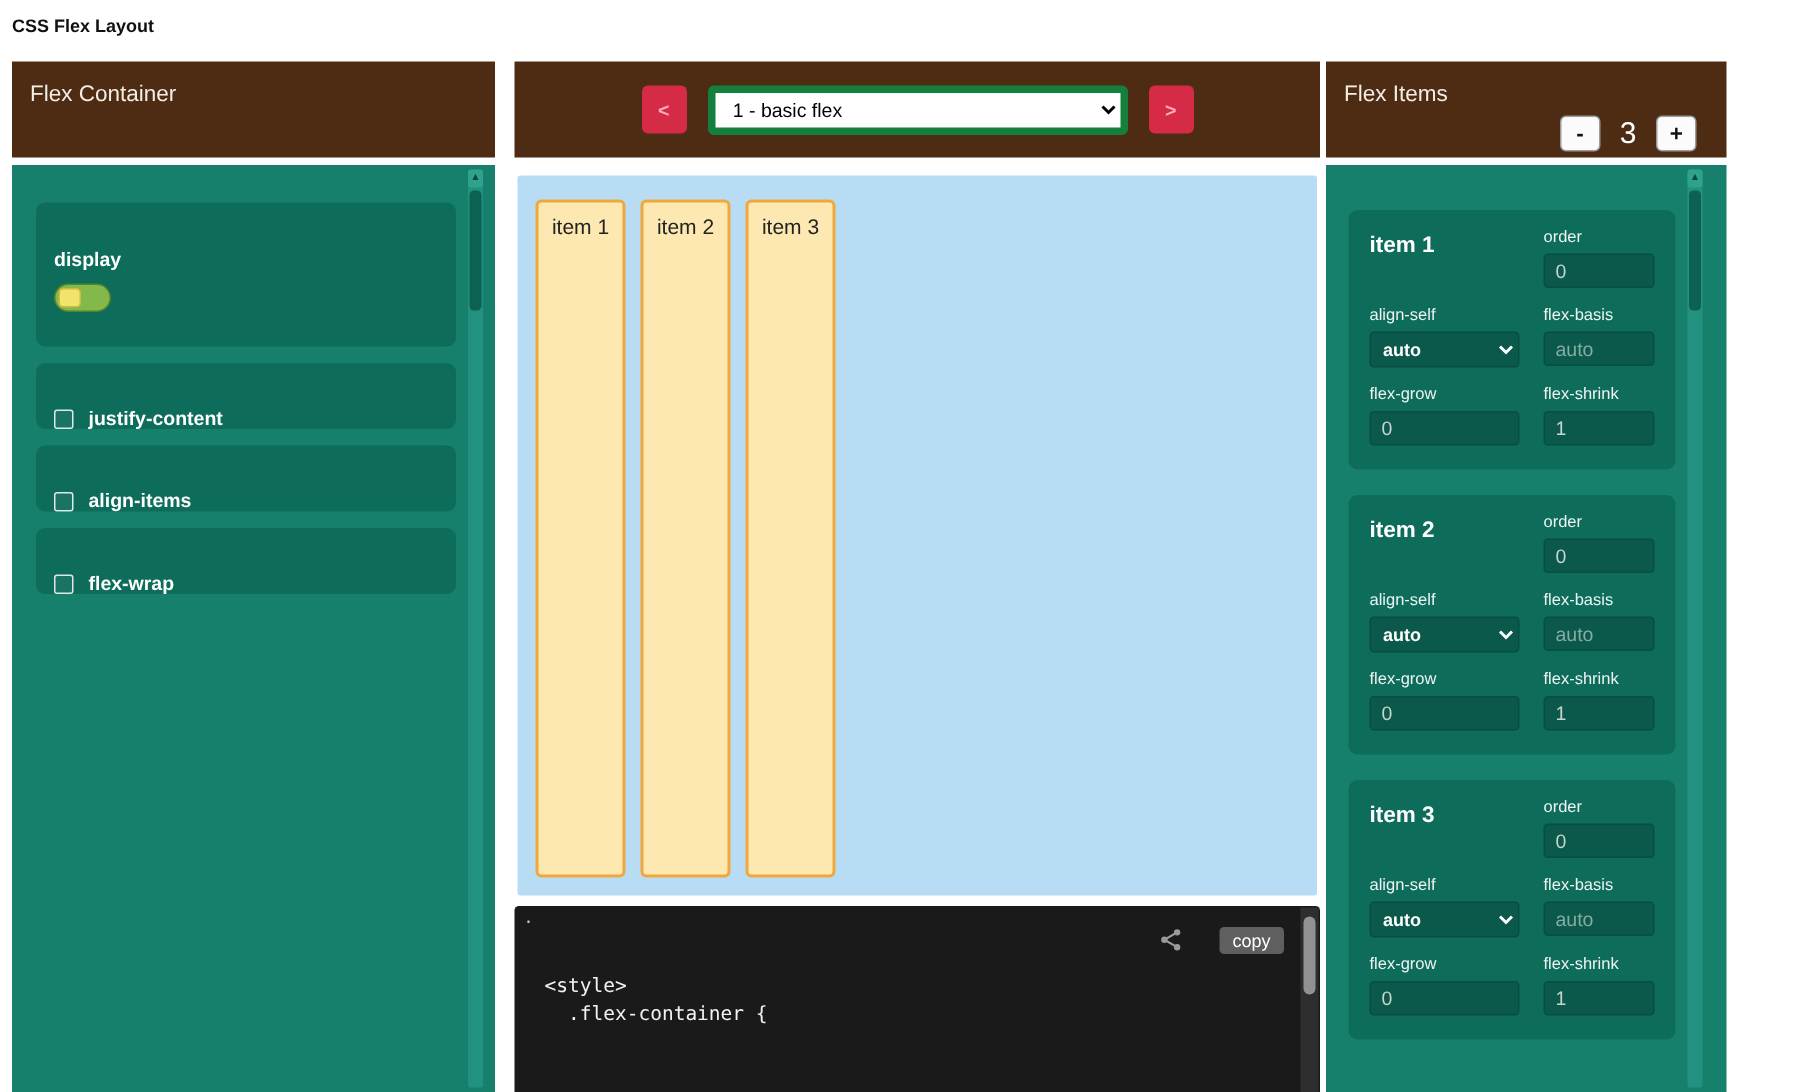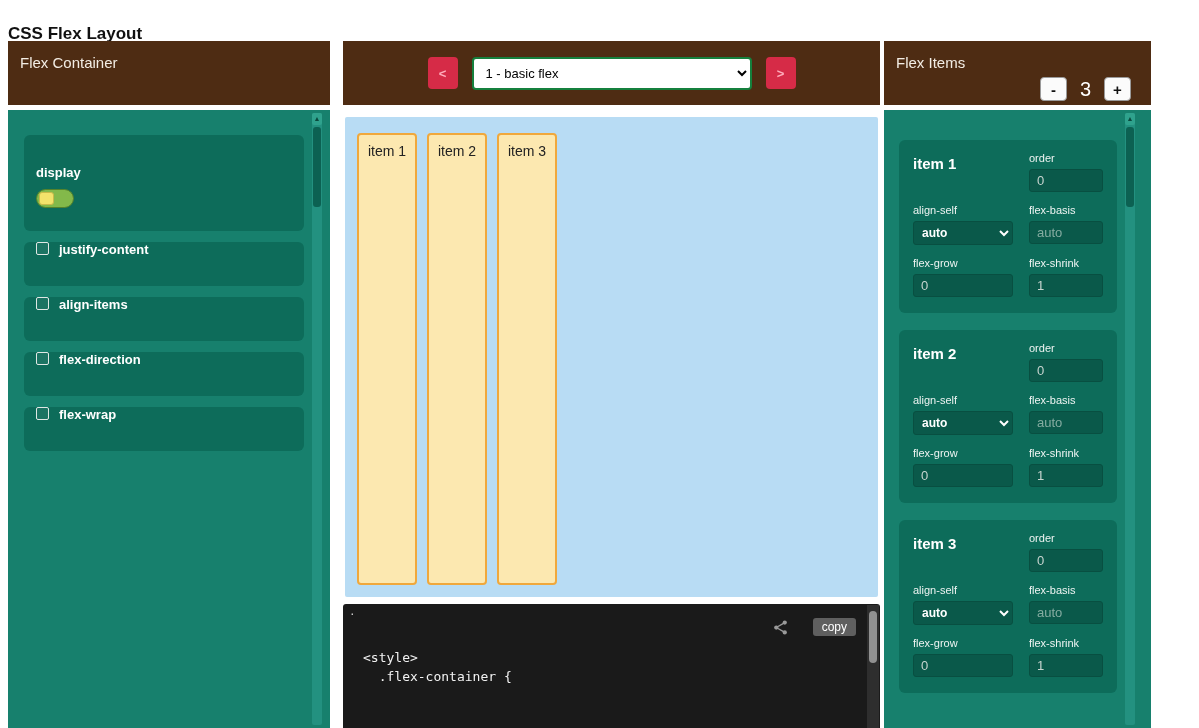--- a/index.html
+++ b/index.html
@@ -1,21 +1,21 @@
 <!DOCTYPE html>
 <html><head>
 <meta charset="utf-8">
 <style>
   * { box-sizing: border-box; }
   html,body { margin:0; padding:0; }
   body {
     width:1199px; height:728px; position:relative; overflow:hidden;
     background:#ffffff; font-family:"Liberation Sans", sans-serif;
   }
-  .page-title { position:absolute; left:8px; top:24px; font-size:17px; font-weight:bold; color:#111; }
+  .page-title { position:absolute; left:8px; top:10px; font-size:12px; font-weight:bold; color:#111; }
 
   
   .col { position:absolute; top:41px; }
   .col-left  { left:8px;   width:322px; }
   .col-mid   { left:343px; width:537px; }
   .col-right { left:884px; width:267px; }
 
   .panel-header {
     height:64px; background:#4e2c13; color:#f3ede4; font-size:15px;
     padding:13px 12px; position:relative;
@@ -36,54 +36,54 @@
             border-radius:10px; position:relative; margin-bottom:11px; cursor:pointer; }
   .toggle-knob { position:absolute; left:2px; top:2px; width:15px; height:13px;
                  background:#f2e36b; border:1px solid #c9ba4a; border-radius:3px; }
 
   .radio-row { display:flex; align-items:center; gap:7px; cursor:pointer; }
   .radio { width:13px; height:13px; border-radius:50%; background:#fff;
            border:2px solid #1668d8; position:relative; flex:0 0 auto; }
   .radio::after { content:''; position:absolute; inset:2px; border-radius:50%; background:#1668d8; }
   .radio-label { color:#fff; font-weight:bold; font-size:13px; }
 
-  .option-card { height:44px; display:flex; align-items:flex-start; gap:10px; padding:0 12px; cursor:pointer; }
+  .option-card { height:44px; display:flex; align-items:flex-end; gap:10px; padding:0 12px; cursor:pointer; }
   .checkbox { width:13px; height:13px; border:1px solid #dfe8e5; border-radius:2px;
               background:rgba(255,255,255,0.06); flex:0 0 auto; }
   .option-label { color:#fff; font-weight:bold; font-size:13px; }
 
   
   .panel-scrollbar { position:absolute; top:3px; bottom:3px; width:10px; background:#239180; border-radius:2px; }
   .sb-left  { right:8px; }
   .sb-right { right:16px; }
   .panel-scrollbar .sb-arrow { position:absolute; top:0; left:0; width:10px; height:12px;
     font-size:7px; line-height:12px; text-align:center; color:#0a4a3e; background:#2fa28d; border-radius:2px; }
   .panel-scrollbar .sb-thumb { position:absolute; top:14px; left:1px; width:8px; height:80px;
     background:#0c6152; border-radius:3px; }
 
   
   .mid-header { display:flex; align-items:center; justify-content:center; gap:14px; padding:0; }
   .nav-btn { width:30px; height:32px; background:#d62b47; color:#ffaebd; border:none;
              border-radius:4px; font-size:13px; font-weight:bold; cursor:pointer; }
-  .example-select { width:280px; height:33px; font-size:13px; border:2px solid #15803d;
+  .example-select { width:280px; height:33px; font-size:13px; border:5px solid #15803d;
                     border-radius:4px; padding:0 8px; background:#fff; color:#000; }
 
   
   .flex-preview { margin:12px 2px 0 2px; height:480px; background:#b8dcf4; border-radius:2px;
                   display:flex; align-items:stretch; padding:16px 12px 12px; gap:10px; }
   .preview-item { width:60px; background:#fce8b0; border:2px solid #f0a83c; border-radius:4px;
                   text-align:center; padding-top:8px; font-size:14px; color:#222; }
 
   
   .code-area { margin-top:7px; height:170px; background:#1a1a1a; border-radius:3px;
                position:relative; color:#f2f2f2; font-family:"DejaVu Sans Mono", monospace; font-size:13px; }
   .code-bullet { position:absolute; top:1px; left:6px; color:#cccccc; font-size:11px; }
   .code-lines { padding:44px 20px 10px; }
   .code-line { min-height:19px; line-height:19px; white-space:pre; }
-  .code-toolbar { position:absolute; top:14px; right:24px; display:flex; align-items:center; gap:24px; }
+  .code-toolbar { position:absolute; top:14px; right:24px; display:flex; gap:24px; }
   .share-icon { width:17px; height:17px; cursor:pointer; }
   .copy-btn { background:#5f5f5f; color:#fff; border:none; border-radius:3px;
               font-size:12px; padding:2px 9px; cursor:pointer; font-family:"Liberation Sans",sans-serif; }
   .code-scrollbar { position:absolute; top:1px; bottom:1px; right:1px; width:12px; background:#2e2e2e; }
   .code-scroll-thumb { position:absolute; top:6px; left:2px; width:8px; height:52px;
                        background:#919191; border-radius:4px; }
 
   
   .count-controls { position:absolute; right:20px; bottom:4px; display:flex; align-items:center; gap:13px; }
   .count-btn { width:27px; height:24px; background:#fbfbfb; color:#111; border:1px solid #9a9a9a;
@@ -124,24 +124,20 @@
     <div class="card option-card">
       <span class="checkbox"></span>
       <span class="option-label">justify-content</span>
     </div>
     <div class="card option-card">
       <span class="checkbox"></span>
       <span class="option-label">align-items</span>
     </div>
     <div class="card option-card">
       <span class="checkbox"></span>
-      <span class="option-label">flex-direction</span>
-    </div>
-    <div class="card option-card">
-      <span class="checkbox"></span>
       <span class="option-label">flex-wrap</span>
     </div>
 
     <div class="panel-scrollbar sb-left">
       <div class="sb-arrow">▲</div>
       <div class="sb-thumb"></div>
     </div>
   </div>
 </section>
 

